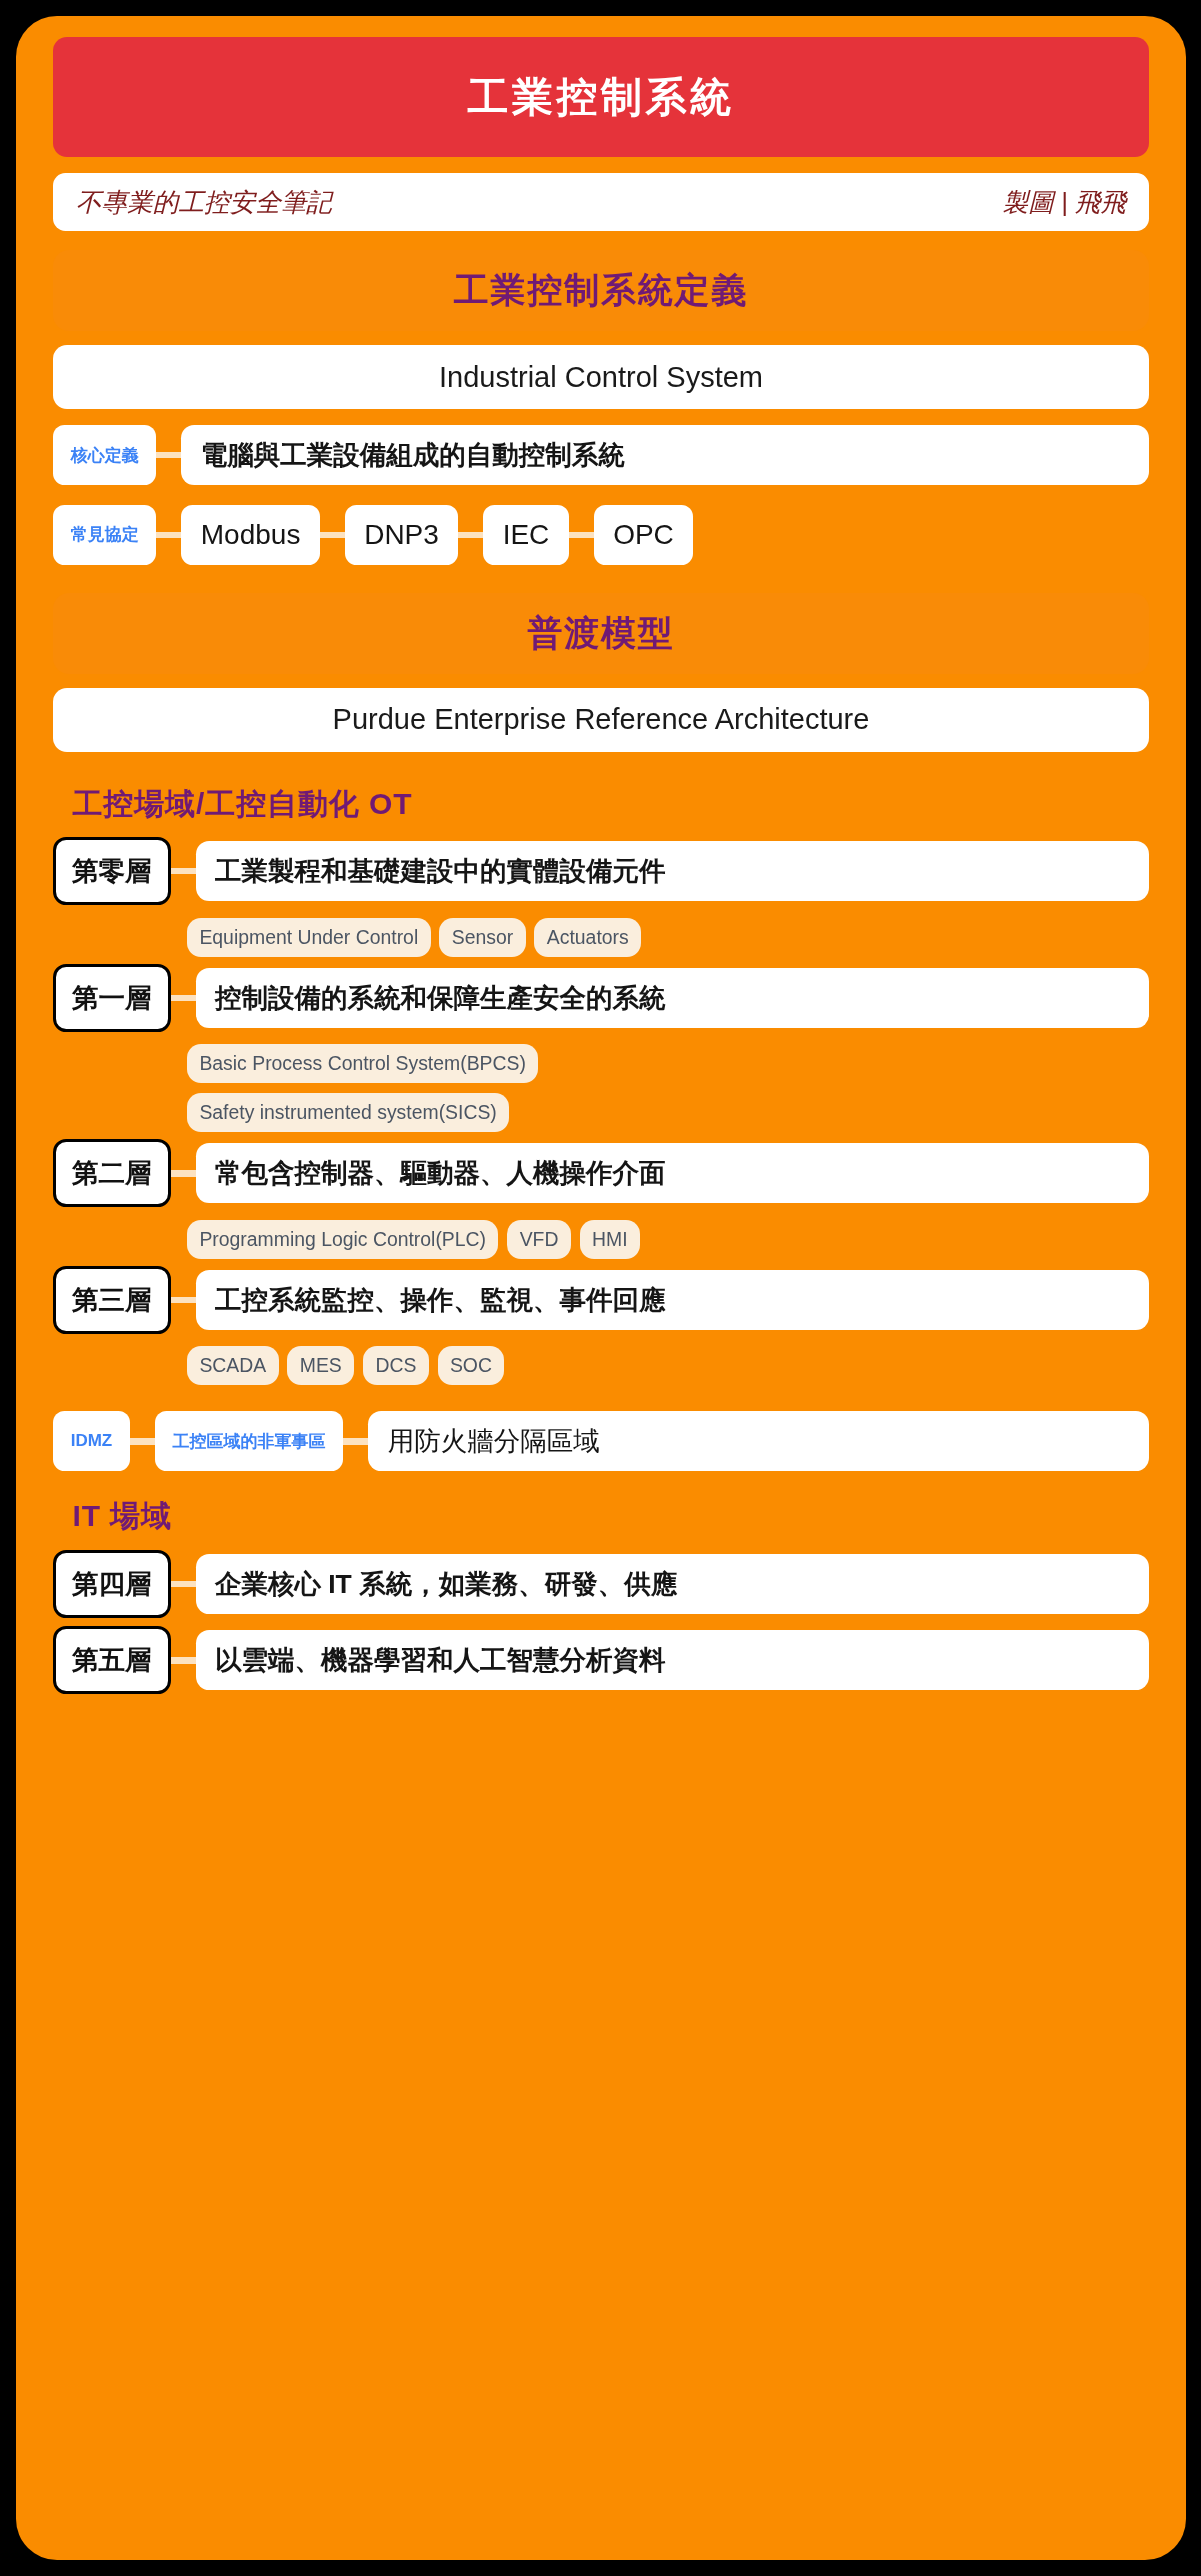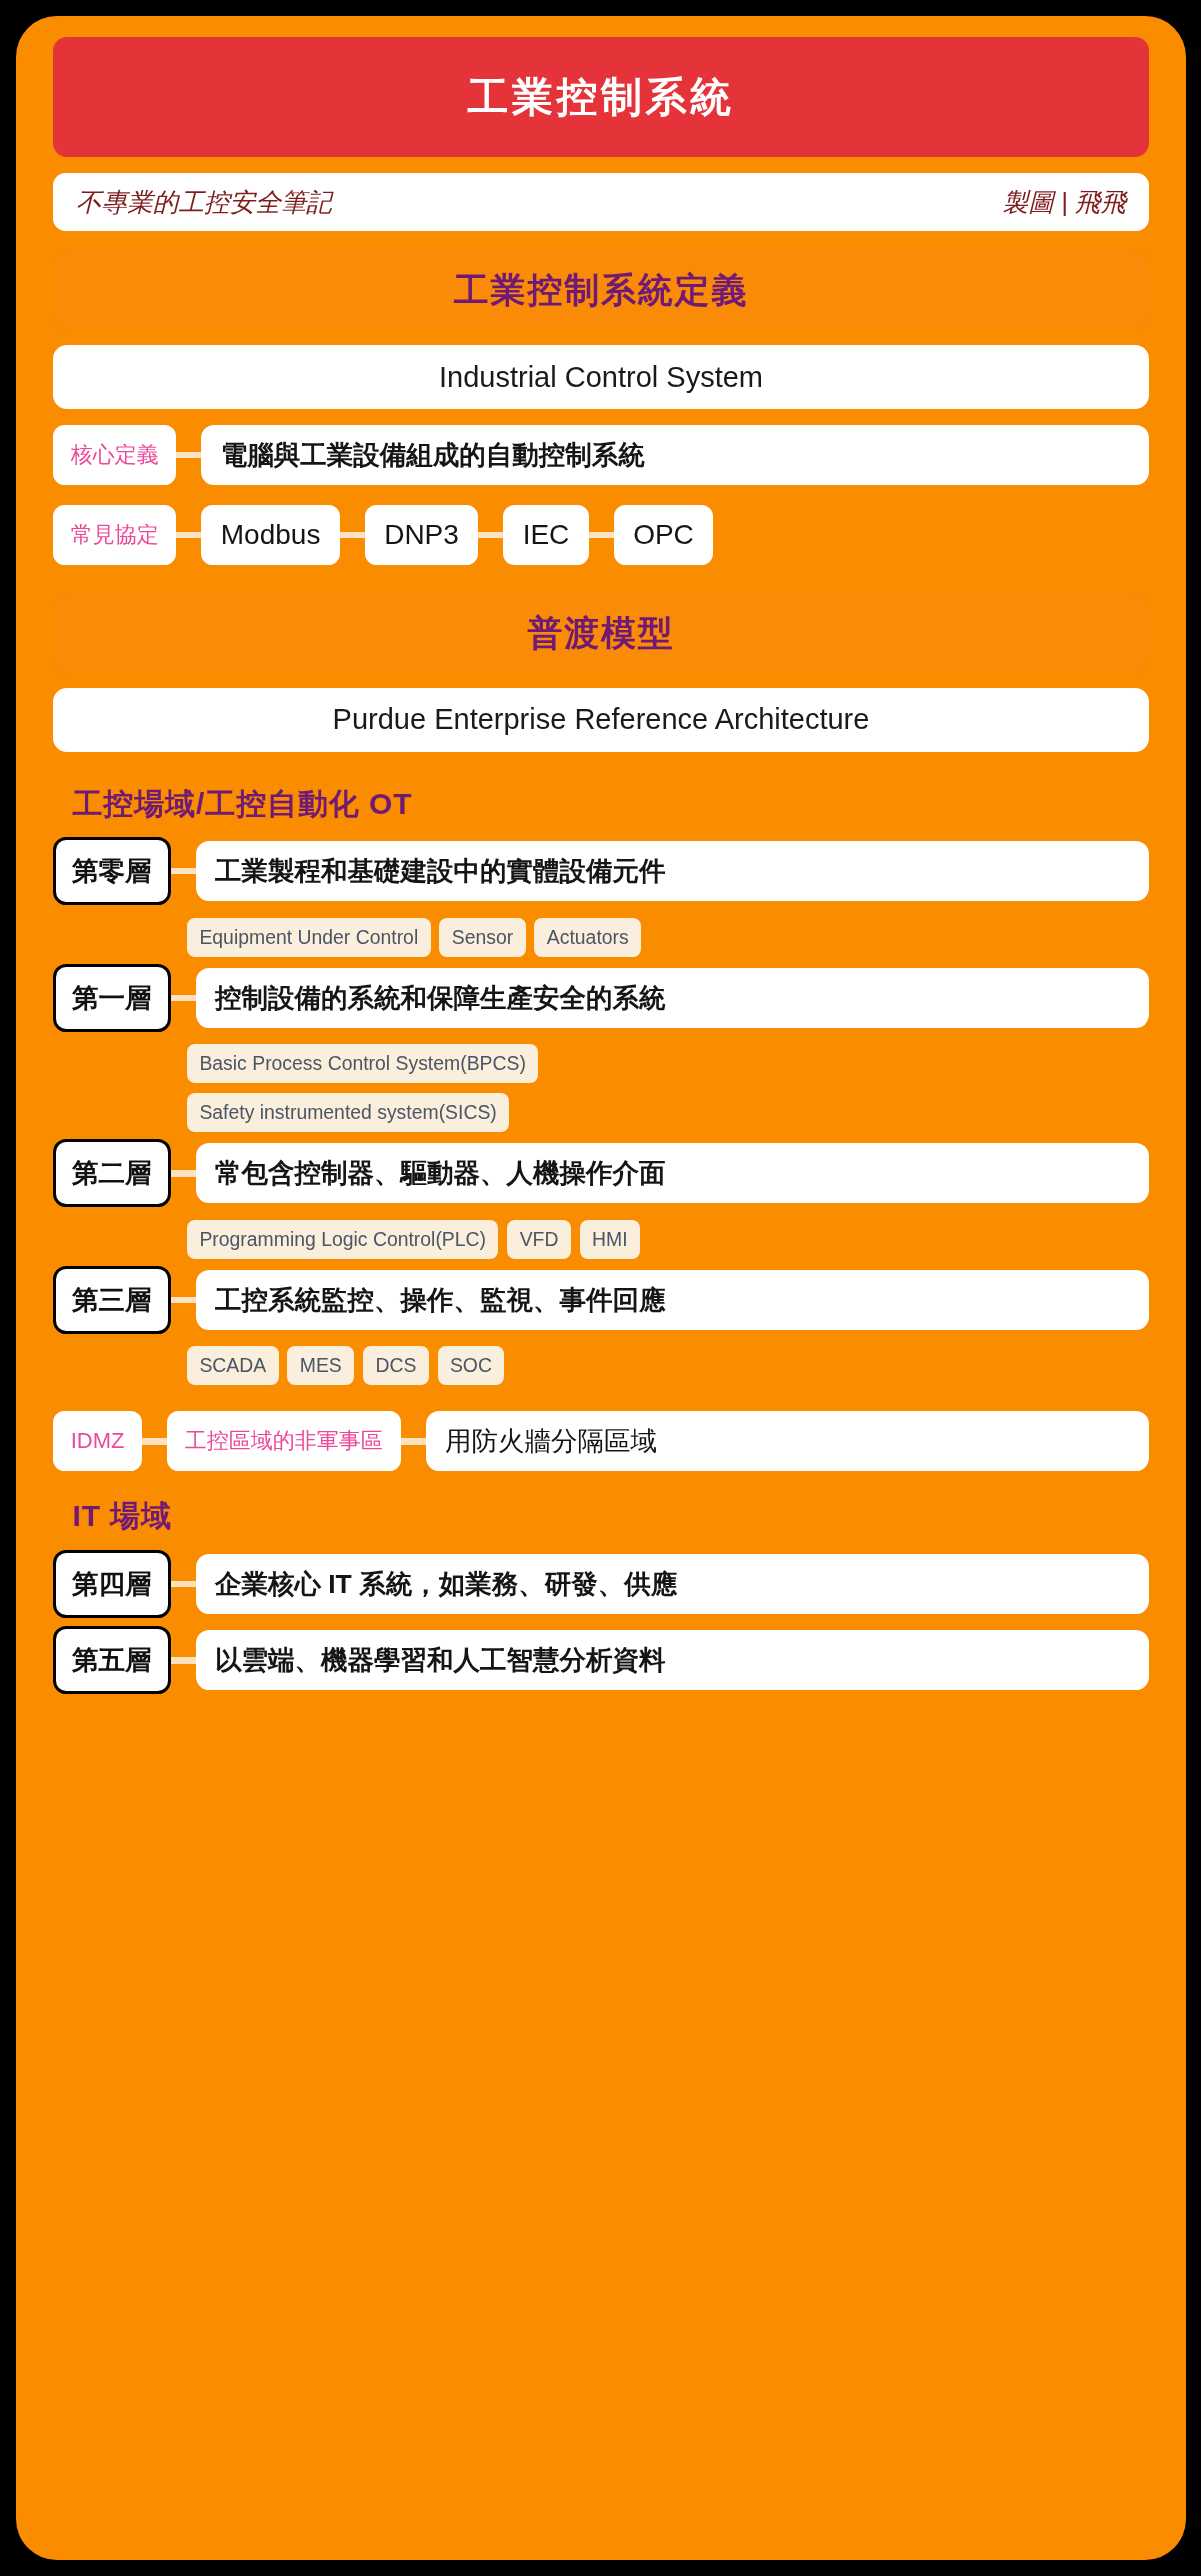--- a/index.html
+++ b/index.html
@@ -107,23 +107,23 @@
     background: #ffffff;
     border-radius: 11.5px;
     height: 60px;
     display: flex;
     align-items: center;
     justify-content: center;
     padding: 0 17.7px;
     flex: 0 0 auto;
   }
   .chip .chip-text {
-    color: #ec4899;
-    font-size: 22px;
-    font-weight: normal;
+    color: #3b82f6;
+    font-size: 17px;
+    font-weight: bold;
     white-space: nowrap;
   }
 
   .chip-bordered {
     background: #ffffff;
     border: 3.5px solid #000000;
     border-radius: 13.2px;
     height: 68px;
     display: flex;
     align-items: center;
@@ -191,21 +191,21 @@
   .tag-row {
     display: flex;
     flex-wrap: wrap;
     gap: 8.8px;
     padding-left: 134px;
     margin-bottom: 7px;
     margin-top: 3.5px;
   }
   .tag {
     background: #FAEEDD;
-    border-radius: 8px;
+    border-radius: 14px;
     height: 39px;
     display: flex;
     align-items: center;
     padding: 0 12.4px;
   }
   .tag .tag-text {
     color: #4B5563;
     font-size: 19.4px;
     white-space: nowrap;
   }

